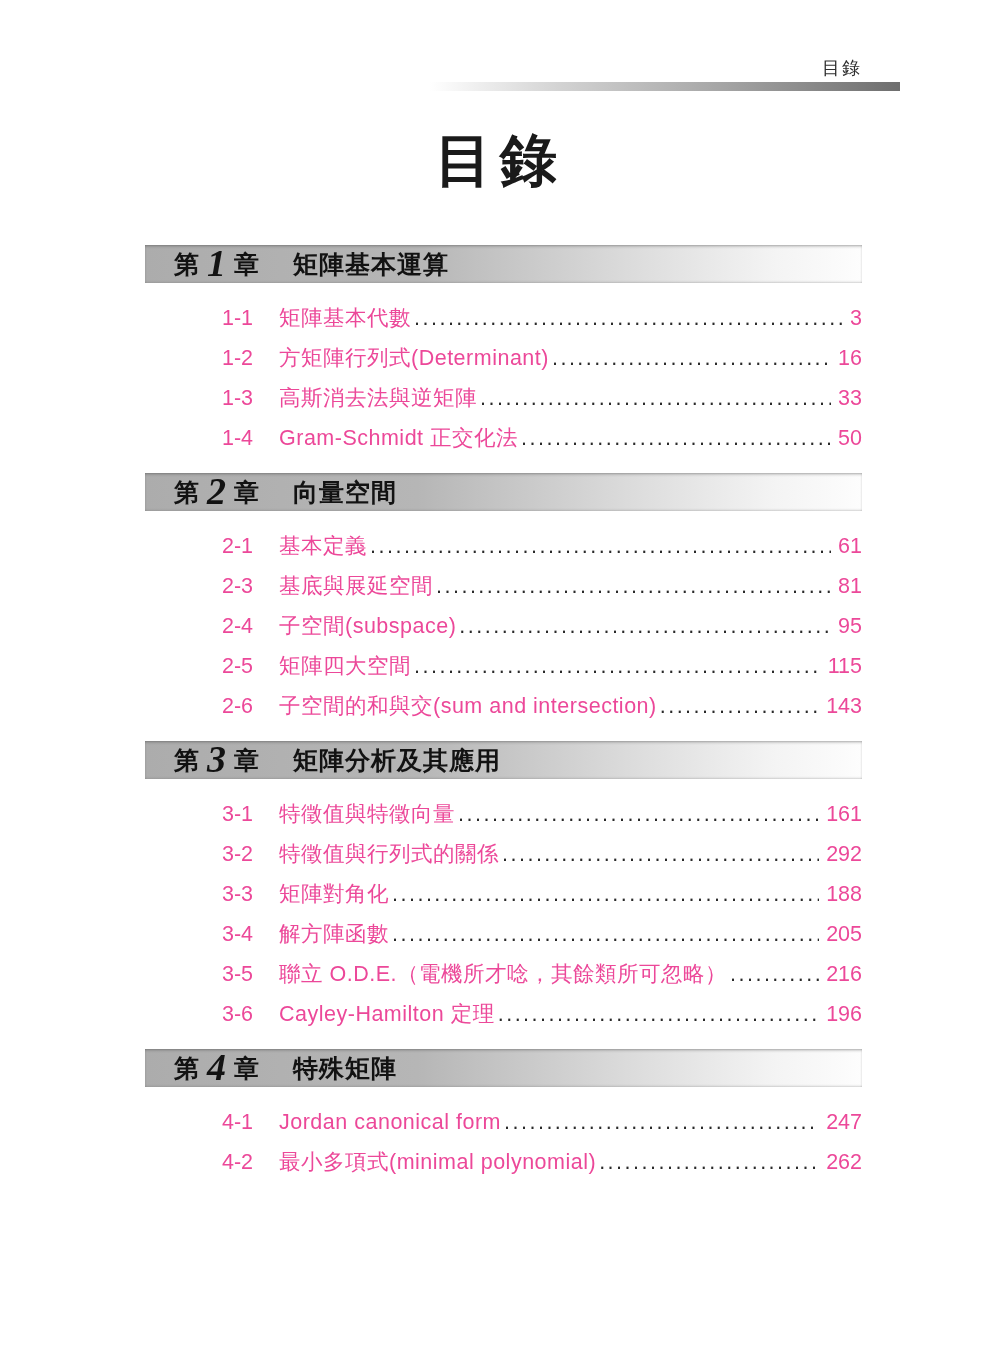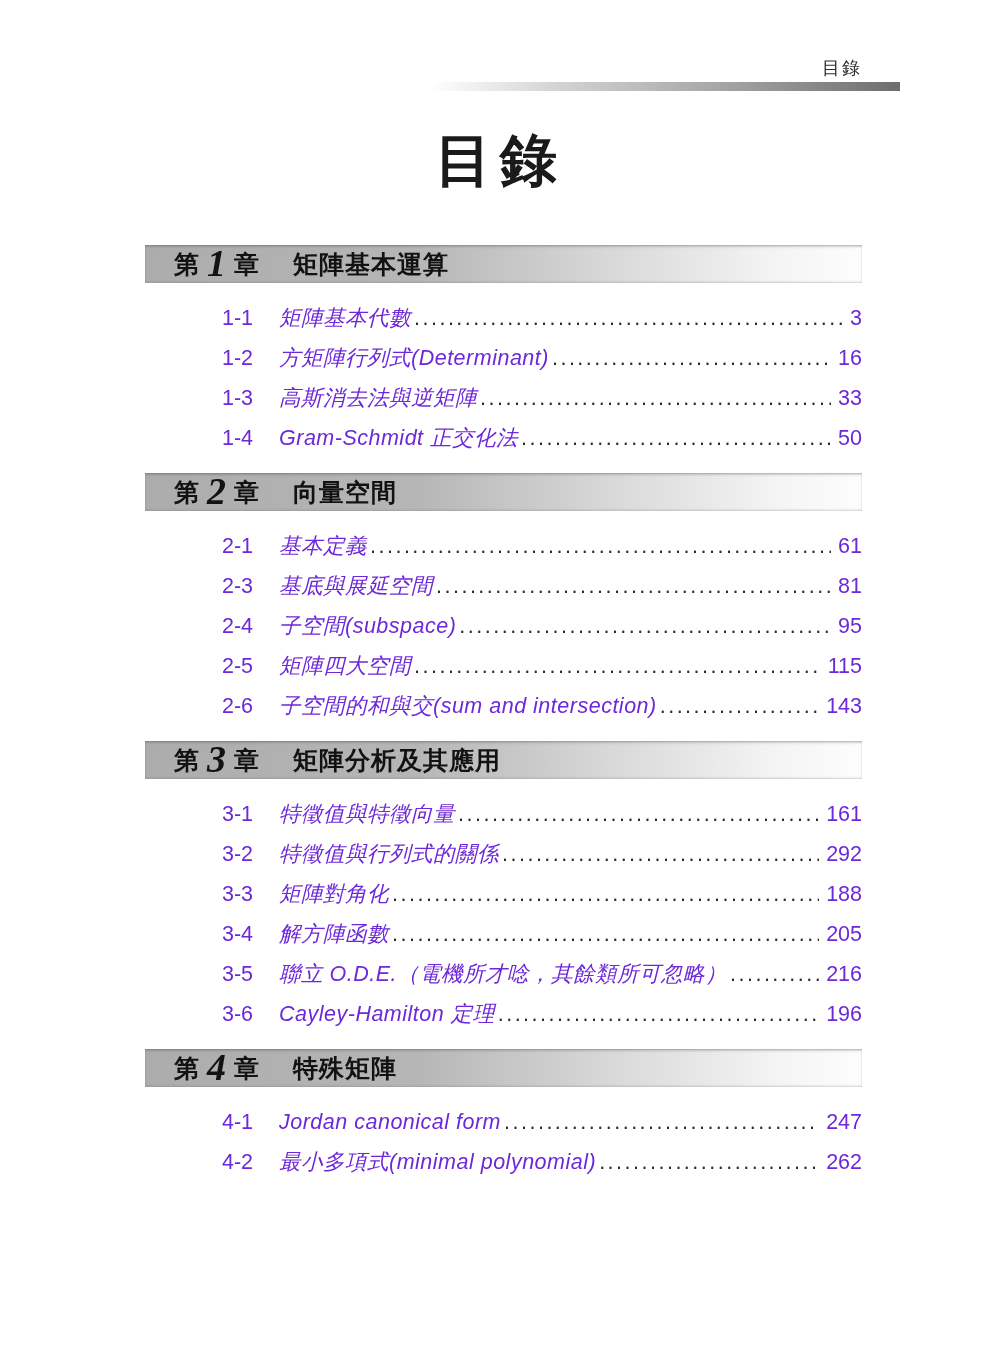--- a/index.html
+++ b/index.html
@@ -94,24 +94,24 @@
     margin: 0;
     padding: 15px 0;
   }
   .toc-item {
     display: flex;
     align-items: baseline;
     height: 40px;
     line-height: 40px;
     font-size: 21.5px;
     padding-left: 77px;
-    color: #6d28d9;
+    color: #ec4899;
   }
   .item-id { flex: none; width: 57px; }
-  .item-title { flex: none; white-space: nowrap; letter-spacing: 0.5px; font-style: italic; }
+  .item-title { flex: none; white-space: nowrap; letter-spacing: 0.5px; }
   .dots {
     flex: 1;
     overflow: hidden;
     white-space: nowrap;
     margin: 0 7px 0 3px;
   }
   .dots::after {
     content: "....................................................................................................................................";
     letter-spacing: 2.5px;
     color: #2a2a2a;

